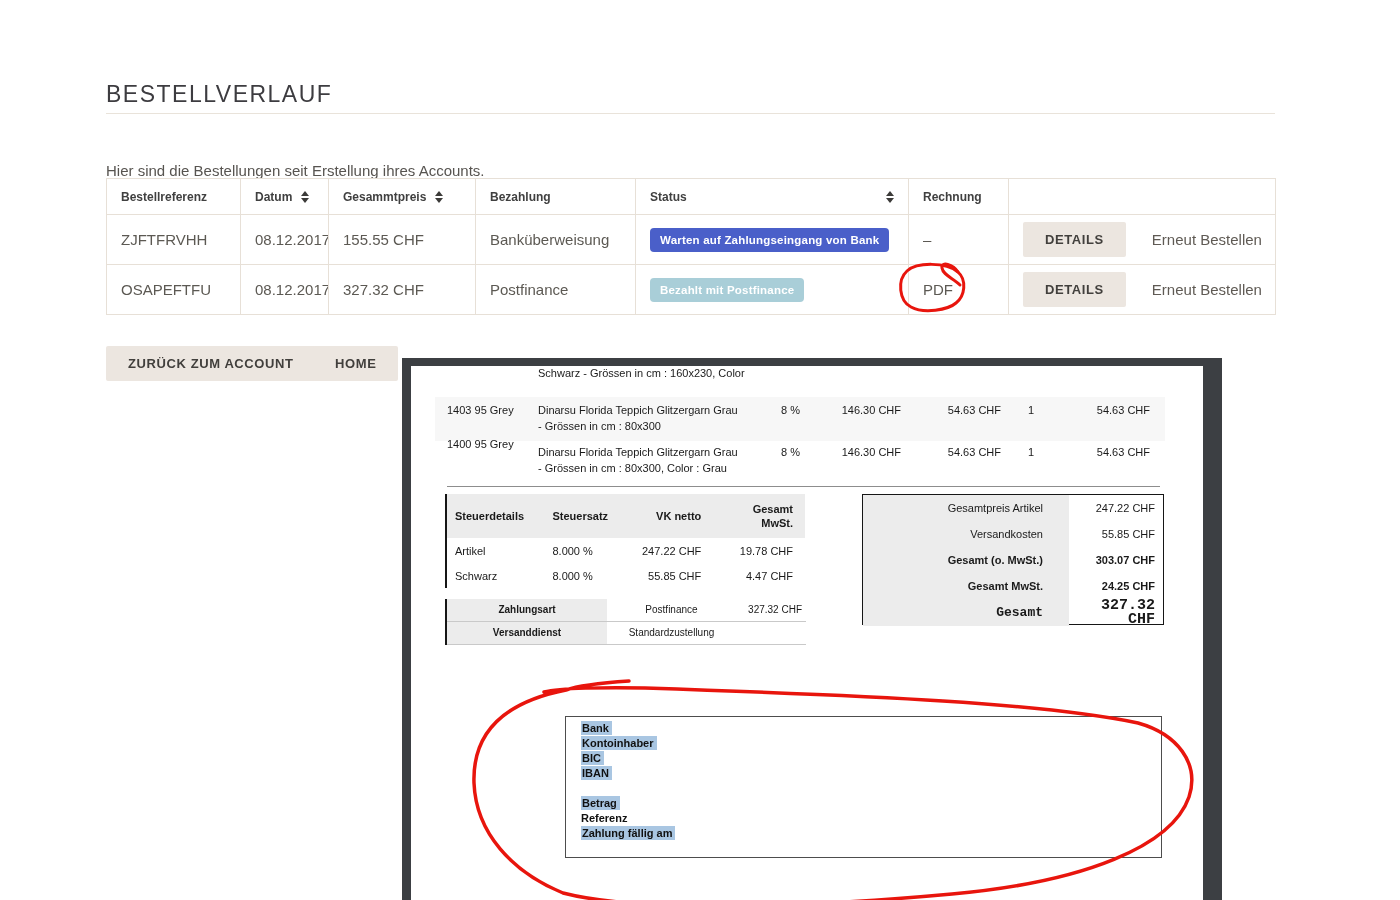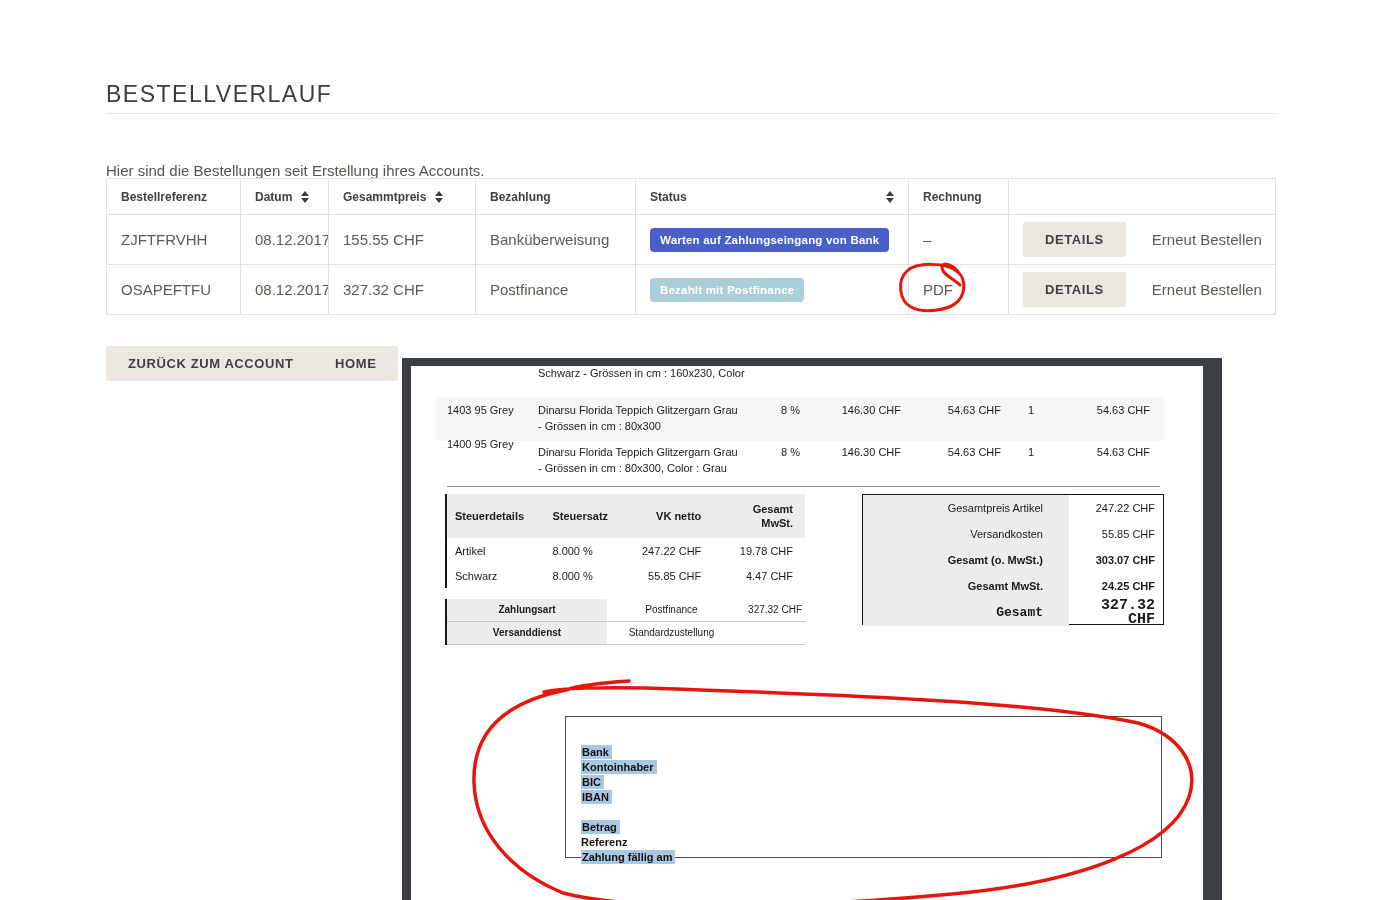--- a/index.html
+++ b/index.html
@@ -103,21 +103,21 @@
   .pay-row { display:flex; height:23px; align-items:center; border-bottom:1px solid #c9c9c9; }
   .pay-row .plabel { width:160px; background:#ececec; font-weight:700; text-align:center; height:100%; display:flex; align-items:center; justify-content:center; }
   .pay-row .pmid { flex:1; text-align:center; }
   .pay-row .pamount { width:70px; text-align:right; padding-right:4px; }
   
   .bank-box {
     position:absolute; left:154px; top:350px; width:597px; height:142px;
     border:1px solid #4d4d4d;
   }
   .bank-line { margin:0 0 0 15px; font-weight:700; font-size:11px; line-height:15px; color:#111; white-space:nowrap; }
-  .bank-line:first-child { margin-top:28px; }
+  .bank-line:first-child { margin-top:4px; }
   .bank-blank { height:15px; }
   .hl { padding:1px 3px 1px 1px; }
   
   .annotation-overlay {
     position:absolute; left:0; top:0; width:1400px; height:900px;
     pointer-events:none; z-index:50;
   }
 </style>
 </head>
 <body>

